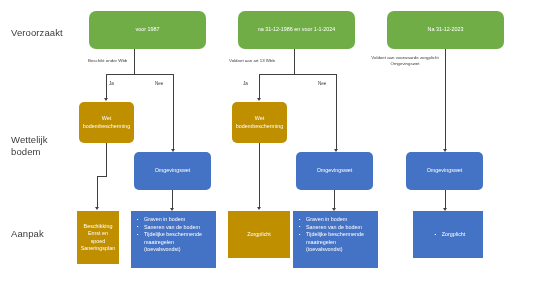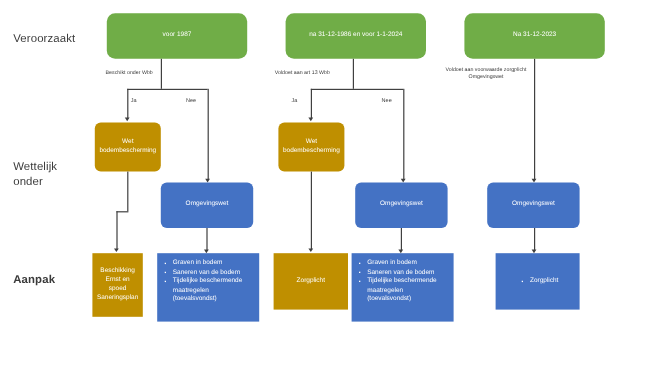--- a/index.html
+++ b/index.html
@@ -87,23 +87,23 @@
   .cap.wrap{white-space:normal;text-align:center;}
   .cap.yn{font-size:4.6px;}
 </style>
 </head>
 <body>
 
 <div id="stage">
 
   <div class="row-label" style="left:11px;top:27px;">Veroorzaakt</div>
 
-  <div class="row-label" style="left:11px;top:134px;width:64px;">Wettelijk onder</div>
+  <div class="row-label" style="left:11px;top:134px;width:64px;">Wettelijk bodem</div>
 
-  <div class="row-label" style="left:11px;top:228px;font-weight:bold;">Aanpak</div>
+  <div class="row-label" style="left:11px;top:228px;">Aanpak</div>
 
   <div class="node round green" style="left:89px;top:11px;width:117px;height:38px;">voor  1987</div>
 
   <div class="ln vln" style="left:134px;top:49px;height:25px;"></div>
 
   <div class="ln hln" style="left:106px;top:74px;width:67px;"></div>
 
   <div class="ln vln" style="left:106px;top:74px;height:25px;"></div>
   <div class="arrow" style="left:103.5px;top:98px;"></div>
 

